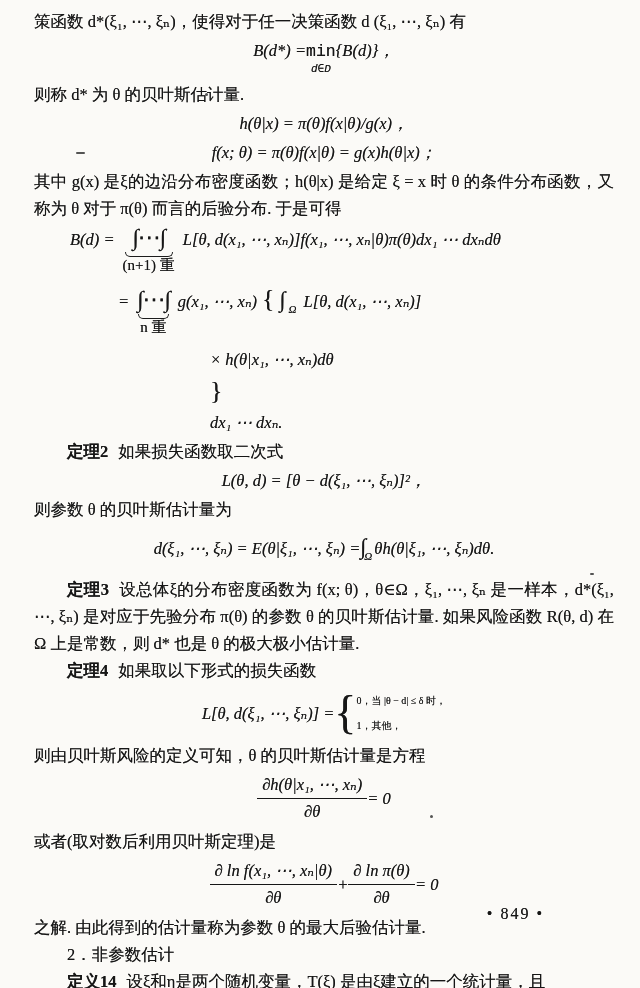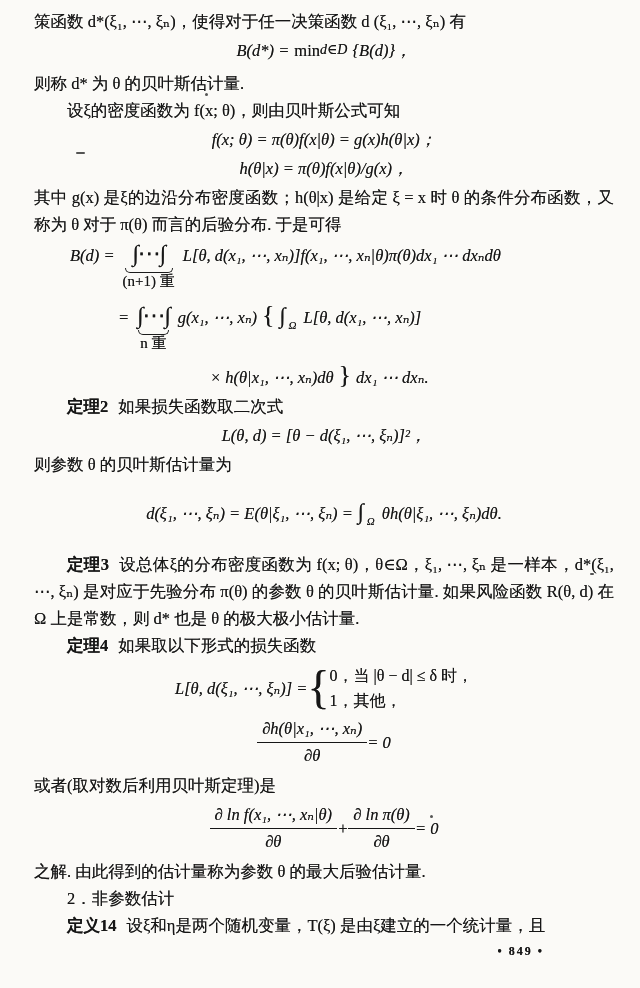--- a/index.html
+++ b/index.html
@@ -19,56 +19,56 @@
     text-shadow:0 0 .5px rgba(10,10,10,.65);
   }
   p{margin:0;text-align:justify;}
   .ind{text-indent:2em;}
   .thm-label{font-weight:bold;margin-right:.6em;}
   .math{font-style:italic;}
   .cjk{font-style:normal;}
 
   .formula{
     display:flex;justify-content:center;align-items:baseline;
-    gap:5px;margin:2px 0;white-space:nowrap;
+    margin:2px 0;white-space:nowrap;
   }
   .formula-c{
     display:flex;justify-content:center;align-items:center;
     margin:4px 0;white-space:nowrap;
   }
   .fline{display:flex;align-items:baseline;gap:5px;white-space:nowrap;}
   .bd-block{margin:4px 0 2px 0;}
   .bd-l1{margin-left:36px;margin-bottom:14px;}
   .bd-l2{margin-left:84px;margin-bottom:12px;}
-  .bd-l3{margin-left:176px;margin-bottom:2px;}
-
-  .stack{display:inline-flex;align-items:center;}
-  .stack .sub{font-size:14px;line-height:12px;margin-top:-2px;}
+  .bd-l3{margin-left:176px;margin-bottom:2px;flex-direction:column;}
+
+  .stack{display:inline-flex;flex-direction:column;align-items:center;font-family:Liberation Mono, monospace;}
+  .stack .sub{font-size:11px;line-height:12px;margin-top:-2px;}
 
   .ugroup{display:inline-flex;flex-direction:column;align-items:center;margin:0 3px;}
   .ints{font-size:23px;line-height:24px;letter-spacing:-1px;font-style:normal;}
   .ubrace{width:88%;height:4px;border:1.2px solid #1c1c1c;border-top:none;
           border-radius:0 0 5px 5px;margin-top:2px;}
   .ulabel{font-size:15px;line-height:13px;margin-top:2px;white-space:nowrap;}
 
   .bigint{font-size:22px;line-height:20px;font-style:normal;}
   .isub{font-size:11px;position:relative;top:6px;margin-left:-2px;margin-right:2px;font-style:italic;}
 
   .bigbrace{font-size:26px;font-weight:400;line-height:1;font-style:normal;}
   .hugebrace{font-size:46px;font-weight:300;line-height:1;font-style:normal;}
   .cases{display:inline-flex;flex-direction:column;align-items:flex-start;
-         font-size:16px;line-height:25px;}
+         font-size:10px;line-height:25px;}
 
   .frac{display:inline-flex;flex-direction:column;align-items:center;vertical-align:middle;}
   .frac .num{border-bottom:1.4px solid #161616;padding:0 5px 1px 5px;line-height:24px;font-style:italic;}
   .frac .den{line-height:24px;padding-top:1px;}
 
   .pagenum{
-    position:absolute;top:938px;right:96px;
-    font-size:12px;letter-spacing:2px;font-style:normal;font-weight:bold;
+    position:absolute;top:900px;right:96px;
+    font-size:16px;letter-spacing:2px;font-style:normal;
   }
   .artifact{position:absolute;background:#2a2a2a;border-radius:1px;opacity:.8;}
   .a1{left:76px;top:152px;width:9px;height:2px;}
   .a2{left:205px;top:93px;width:3px;height:3px;border-radius:50%;}
   .a3{left:590px;top:573px;width:4px;height:2px;}
   .a4{left:430px;top:815px;width:3px;height:3px;border-radius:50%;}
 </style>
 </head>
 <body>
 
@@ -80,27 +80,26 @@
     <span class="math">B(d*) =</span>
     <span class="stack">
       <span class="cjk">min</span>
       <span class="sub math">d∈D</span>
     </span>
     <span class="math">{B(d)}，</span>
   </div>
 
   <p>则称 d* 为 θ 的贝叶斯估计量.</p>
 
-  <p class="ind">设ξ的密度函数为 f(x; θ)，则由贝叶斯公式可知</p>
-
+
+  <div class="formula">
+    <span class="math">h(θ|x) = π(θ)f(x|θ)/g(x)，</span>
+  </div>
   <div class="formula">
     <span class="math">f(x; θ) = π(θ)f(x|θ) = g(x)h(θ|x)；</span>
-  </div>
-  <div class="formula">
-    <span class="math">h(θ|x) = π(θ)f(x|θ)/g(x)，</span>
   </div>
 
   <p>其中 g(x) 是ξ的边沿分布密度函数；h(θ|x) 是给定 ξ = x 时 θ 的条件分布函数，又称为 θ 对于 π(θ) 而言的后验分布. 于是可得</p>
 
   <div class="bd-block">
     <div class="fline bd-l1">
       <span class="math">B(d) =</span>
       <span class="ugroup">
         <span class="ints">∫⋯∫</span>
         <span class="ubrace"></span>
@@ -131,21 +130,21 @@
   <p class="ind">
     <span class="thm-label">定理2</span><span>如果损失函数取二次式</span>
   </p>
 
   <div class="formula">
     <span class="math">L(θ, d) = [θ − d(ξ₁, ⋯, ξₙ)]²，</span>
   </div>
 
   <p>则参数 θ 的贝叶斯估计量为</p>
 
-  <div class="formula" style="margin:22px 0;text-align:center;">
+  <div class="formula" style="margin:12px 0;text-align:center;">
     <span class="math">d(ξ₁, ⋯, ξₙ) = E(θ|ξ₁, ⋯, ξₙ) =</span>
     <span class="bigint">∫</span>
     <span class="isub">Ω</span>
     <span class="math">θh(θ|ξ₁, ⋯, ξₙ)dθ.</span>
   </div>
 
   <p class="ind">
     <span class="thm-label">定理3</span><span>设总体ξ的分布密度函数为 f(x; θ)，θ∈Ω，ξ₁, ⋯, ξₙ 是一样本，d*(ξ₁, ⋯, ξₙ) 是对应于先验分布 π(θ) 的参数 θ 的贝叶斯估计量. 如果风险函数 R(θ, d) 在 Ω 上是常数，则 d* 也是 θ 的极大极小估计量.</span>
   </p>
 
@@ -155,20 +154,21 @@
 
   <div class="formula-c">
     <span class="math">L[θ, d(ξ₁, ⋯, ξₙ)] =</span>
     <span class="hugebrace">{</span>
     <span class="cases">
       <span class="cjk">0，当 |θ − d| ≤ δ 时，</span>
       <span class="cjk">1，其他，</span>
     </span>
   </div>
 
+  <p>则由贝叶斯风险的定义可知，θ 的贝叶斯估计量是方程</p>
 
   <div class="formula-c">
     <span class="frac">
       <span class="num math">∂h(θ|x₁, ⋯, xₙ)</span>
       <span class="den math">∂θ</span>
     </span>
     <span class="math">= 0</span>
   </div>
 
   <p>或者(取对数后利用贝叶斯定理)是</p>

